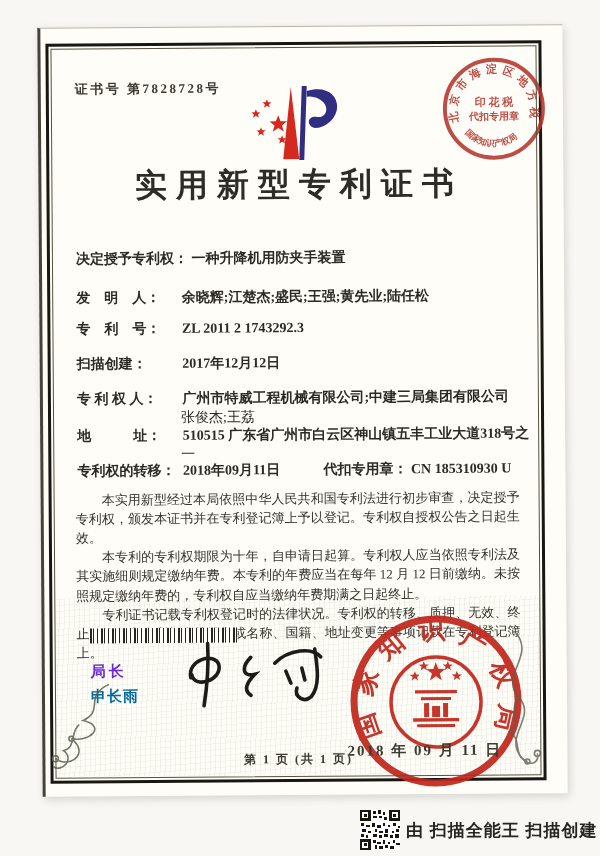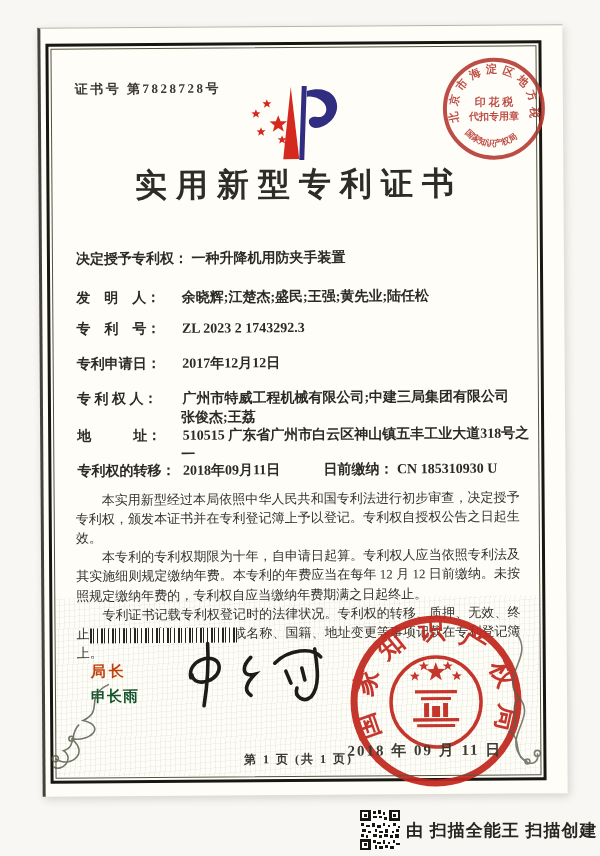--- a/index.html
+++ b/index.html
@@ -29,33 +29,33 @@
   .logo{position:absolute;left:198px;top:40px;width:96px;height:78px;}
 
   .seal-tax{position:absolute;left:390px;top:10px;width:110px;height:110px;opacity:.88;}
   .seal-main{position:absolute;left:292px;top:566px;width:182px;height:182px;opacity:.93;}
   .seal-date{position:absolute;left:294px;top:697px;font-size:15px;font-weight:700;color:#3d3a30;letter-spacing:2px;}
 
   .row{position:absolute;left:26px;width:446px;font-size:14px;color:#2c2a24;font-weight:600;white-space:nowrap;}
   .row .lbl{display:inline-block;min-width:102px;font-weight:700;}
   .row-name{top:204px;} .row-inventor{top:243px;} .row-patno{top:274px;}
   .row-filing{top:309px;} .row-patentee{top:344px;} .row-address{top:381px;}
-  .cont{position:absolute;left:130px;font-size:14px;color:#2c2a24;font-weight:700;}
+  .cont{position:absolute;left:130px;font-size:14px;color:#2c2a24;font-weight:400;}
   .cont-patentee{top:363px;} .cont-address{top:400px;}
   .row-grant{top:416px;} .grant-no{position:absolute;left:246px;}
 
   .paras{position:absolute;left:24px;top:444px;width:444px;font-size:13px;line-height:1.47;
     color:#34322b;text-align:justify;}
   .paras p{margin:0;text-indent:2em;}
 
   .barcode{position:absolute;left:37px;top:582px;width:148px;height:15px;
     background:repeating-linear-gradient(90deg,#26251f 0 2px,#fffdf8 2px 3px,#26251f 3px 4px,#fffdf8 4px 7px,#26251f 7px 8px,#fffdf8 8px 11px);}
 
-  .director-title{position:absolute;left:38px;top:616px;font-size:15px;font-weight:700;color:#c2410c;letter-spacing:3px;}
-  .director-name{position:absolute;left:38px;top:641px;font-size:15px;font-weight:700;color:#14532d;letter-spacing:1px;}
+  .director-title{position:absolute;left:38px;top:616px;font-size:15px;font-weight:700;color:#6d28d9;letter-spacing:3px;}
+  .director-name{position:absolute;left:38px;top:641px;font-size:15px;font-weight:700;color:#0369a1;letter-spacing:1px;}
   .signature{position:absolute;left:112px;top:592px;width:180px;height:78px;}
 
   .flourish-bl{position:absolute;left:-4px;top:634px;width:66px;height:100px;}
   .flourish-br{position:absolute;left:430px;top:586px;width:62px;height:150px;}
 
   .page-footer{position:absolute;left:0;top:706px;width:100%;text-align:center;
     font-size:12px;color:#3a382f;letter-spacing:2px;font-weight:600;}
 
   .scan-credit{position:absolute;left:360px;top:810px;display:flex;align-items:center;gap:6px;}
   .scan-credit .txt{font-family:"Liberation Sans","DejaVu Sans",sans-serif;font-size:17px;
@@ -107,41 +107,41 @@
       <div class="row row-name">
         <span class="lbl">决定授予专利权：</span>
         <span>一种升降机用防夹手装置</span>
       </div>
       <div class="row row-inventor">
         <span class="lbl">发　明　人：</span>
         <span>余晓辉;江楚杰;盛民;王强;黄先业;陆任松</span>
       </div>
       <div class="row row-patno">
         <span class="lbl">专　利　号：</span>
-        <span>ZL 2023 2 1743292.3</span>
+        <span>ZL 2011 2 1743292.3</span>
       </div>
       <div class="row row-filing">
-        <span class="lbl">专利申请日：</span>
+        <span class="lbl">扫描创建：</span>
         <span>2017年12月12日</span>
       </div>
       <div class="row row-patentee">
         <span class="lbl">专 利 权 人：</span>
         <span>广州市特威工程机械有限公司;中建三局集团有限公司</span>
       </div>
       <div class="cont cont-patentee">张俊杰;王荔</div>
       <div class="row row-address">
         <span class="lbl">地　　　址：</span>
         <span>510515 广东省广州市白云区神山镇五丰工业大道318号之</span>
       </div>
       <div class="cont cont-address">一</div>
       <div class="row row-grant">
         <span class="lbl">专利权的转移：</span>
         <span>2018年09月11日</span>
         <span class="grant-no">
-          <span class="lbl" style="min-width:0">日前缴纳：</span>
+          <span class="lbl" style="min-width:0">代扣专用章：</span>
           <span>CN 185310930 U</span>
         </span>
       </div>
 
       <div class="paras">
         <p>本实用新型经过本局依照中华人民共和国专利法进行初步审查，决定授予专利权，颁发本证书并在专利登记簿上予以登记。专利权自授权公告之日起生效。</p>
         <p>本专利的专利权期限为十年，自申请日起算。专利权人应当依照专利法及其实施细则规定缴纳年费。本专利的年费应当在每年 12 月 12 日前缴纳。未按照规定缴纳年费的，专利权自应当缴纳年费期满之日起终止。</p>
         <p>专利证书记载专利权登记时的法律状况。专利权的转移、质押、无效、终止、恢复和专利权人的姓名或名称、国籍、地址变更等事项记载在专利登记簿上。</p>
       </div>
 

